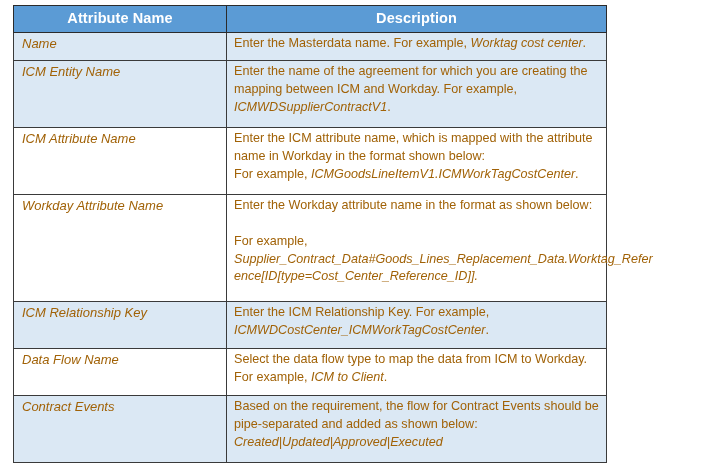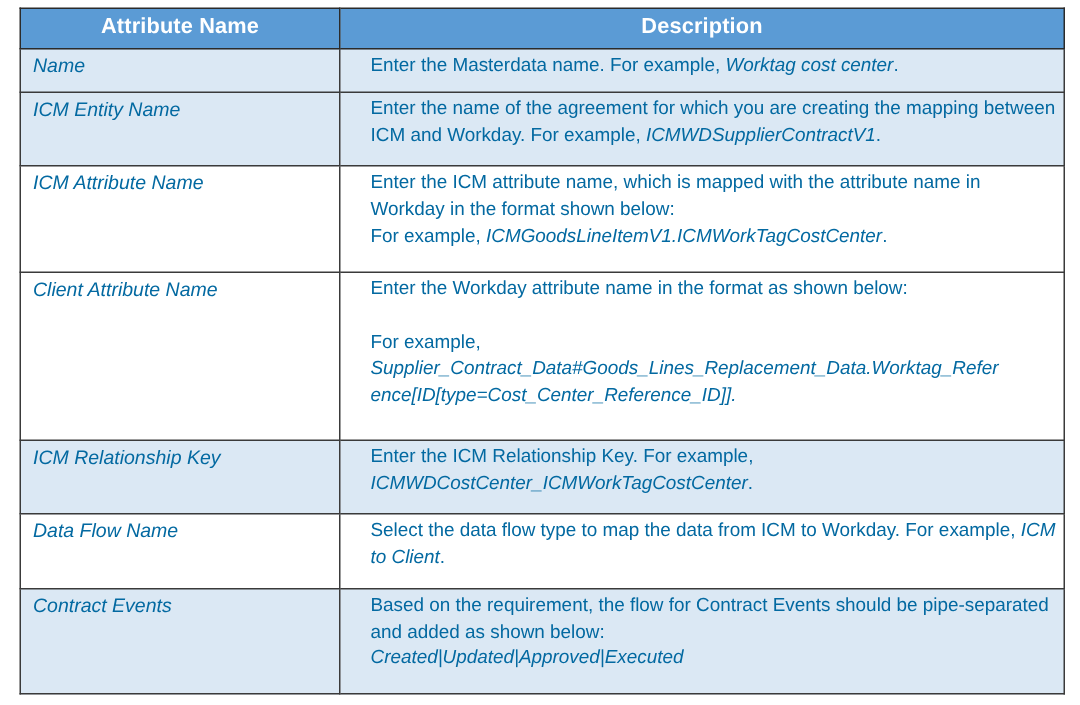--- a/index.html
+++ b/index.html
@@ -10,21 +10,21 @@
   body {
     width: 720px;
     height: 470px;
     font-family: "Liberation Sans", sans-serif;
     overflow: hidden;
   }
   .table-wrap {
     position: absolute;
     left: 13px;
     top: 5px;
-    width: 697px;
+    width: 594px;
     height: 458px;
     box-sizing: border-box;
   }
   table.attr-table {
     width: 100%;
     height: 100%;
     border-collapse: collapse;
     table-layout: fixed;
     border: 1px solid #2b2b2b;
   }
@@ -40,34 +40,34 @@
     padding: 4px 4px 5px 4px;
     border: 1px solid #2b2b2b;
     letter-spacing: 0.1px;
     line-height: 1.2;
   }
   tbody td {
     border: 1px solid #3a3a3a;
     vertical-align: top;
     font-size: 12.6px;
     line-height: 1.42;
-    color: #0369a1;
+    color: #a16207;
     padding: 2px 5px 3px 6px;
     margin-left: 30px;
   }
   tbody tr.tint td { background: #dbe8f4; }
   tbody tr.plain td { background: #ffffff; }
 
   td.attr-cell {
     font-style: italic;
     font-size: 13px;
     padding-left: 8px;
     white-space: nowrap;
   }
-  td.desc-cell { padding-left: 20px; }
+  td.desc-cell { padding-left: 7px; }
 
   .desc-line { display: block; }
   .blank-line { display: block; height: 1.42em; }
   .em { font-style: italic; }
 </style>
 </head>
 <body>
 
 <div class="table-wrap">
   <table class="attr-table">
@@ -95,21 +95,21 @@
           </td>
         </tr>
         <tr class="plain">
           <td class="attr-cell">ICM Attribute Name</td>
           <td class="desc-cell">
             <span class="desc-line"><span>Enter the ICM attribute name, which is mapped with the attribute name in Workday in the format shown below:</span></span>
             <span class="desc-line"><span>For example, </span><span class="em">ICMGoodsLineItemV1.ICMWorkTagCostCenter</span><span>.</span></span>
           </td>
         </tr>
         <tr class="plain">
-          <td class="attr-cell">Client Attribute Name</td>
+          <td class="attr-cell">Workday Attribute Name</td>
           <td class="desc-cell">
             <span class="desc-line"><span>Enter the Workday attribute name in the format as shown below:</span></span>
             <span class="blank-line"></span>
             <span class="desc-line"><span>For example,</span></span>
             <span class="desc-line"><span class="em">Supplier_Contract_Data#Goods_Lines_Replacement_Data.Worktag_Refer</span></span>
             <span class="desc-line"><span class="em">ence[ID[type=Cost_Center_Reference_ID]].</span></span>
           </td>
         </tr>
         <tr class="tint">
           <td class="attr-cell">ICM Relationship Key</td>

